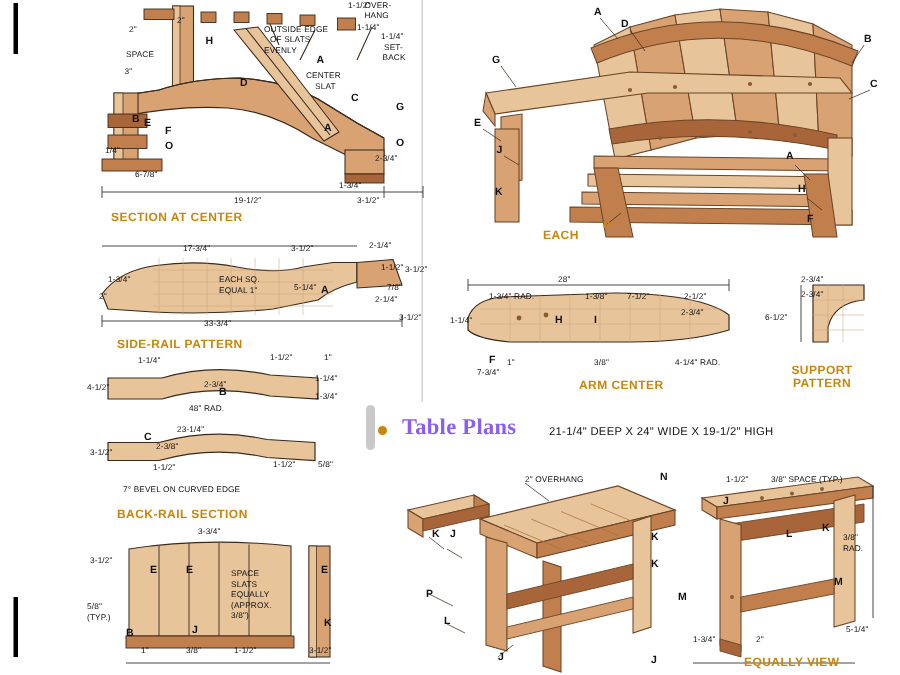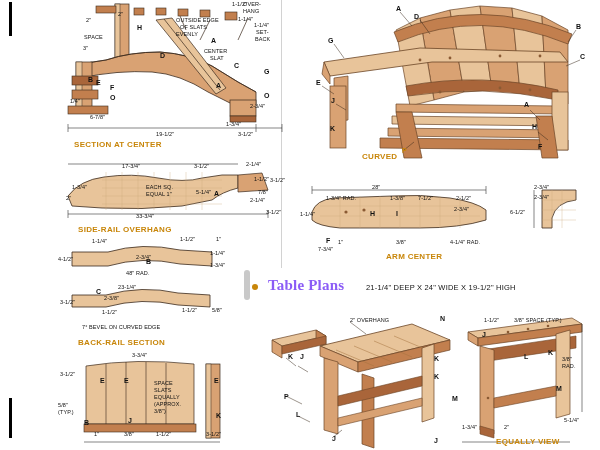--- a/index.html
+++ b/index.html
@@ -142,21 +142,21 @@
   <div class="lbl" style="left:250px;top:197px;">2-1/4"</div>
   <div class="lbl" style="left:196px;top:189px;">5-1/4"</div>
   <div class="lbl" style="left:66px;top:195px;">2"</div>
   <div class="lbl" style="left:72px;top:184px;">1-3/4"</div>
   <div class="lbl" style="left:136px;top:213px;">33-3/4"</div>
   <div class="lbl" style="left:266px;top:209px;">3-1/2"</div>
   <div class="lbl" style="left:270px;top:177px;">3-1/2"</div>
   <div class="lbl" style="left:146px;top:184px;">EACH SQ.</div>
   <div class="lbl" style="left:146px;top:191px;">EQUAL 1"</div>
   <div class="ltr" style="left:214px;top:190px;">A</div>
-  <div class="cap" style="left:78px;top:225px;">SIDE-RAIL OVERHANG</div>
+  <div class="cap" style="left:78px;top:225px;">SIDE-RAIL PATTERN</div>
 
   <svg class="abs" style="left:62px;top:240px;" width="180" height="40" viewBox="0 0 180 40">
     <path d="M10 12 L46 12 Q80 2 118 10 L150 12 L150 26 L118 24 Q80 16 46 26 L10 26 Z" class="wood-l" stroke="#3b2a1c" stroke-width=".8"></path>
   </svg>
   <svg class="abs" style="left:62px;top:285px;" width="180" height="36" viewBox="0 0 180 36">
     <path d="M10 10 L44 10 Q80 0 116 8 L148 10 L148 22 L116 20 Q80 12 44 22 L10 22 Z" class="wood-l" stroke="#3b2a1c" stroke-width=".8"></path>
   </svg>
   <div class="lbl" style="left:92px;top:238px;">1-1/4"</div>
   <div class="lbl" style="left:180px;top:236px;">1-1/2"</div>
   <div class="lbl" style="left:216px;top:236px;">1"</div>
@@ -271,21 +271,21 @@
   <div class="ltr" style="left:576px;top:23px;">B</div>
   <div class="ltr" style="left:580px;top:53px;">C</div>
   <div class="ltr" style="left:328px;top:37px;">G</div>
   <div class="ltr" style="left:316px;top:79px;">E</div>
   <div class="ltr" style="left:331px;top:97px;">J</div>
   <div class="ltr" style="left:524px;top:101px;">A</div>
   <div class="ltr" style="left:532px;top:123px;">H</div>
   <div class="ltr" style="left:538px;top:143px;">F</div>
   <div class="ltr" style="left:402px;top:147px;color:#c8860a;">P</div>
   <div class="ltr" style="left:330px;top:125px;">K</div>
-  <div class="cap" style="left:362px;top:152px;">CURVED</div>
+  <div class="cap" style="left:362px;top:152px;">EACH</div>
 
   <svg class="abs" style="left:300px;top:182px;" width="200" height="56" viewBox="0 0 200 56">
     <path d="M12 30 Q16 18 34 16 L92 14 Q120 12 150 16 Q176 20 186 28 L186 38 Q160 46 120 46 L40 46 Q18 44 12 38 Z" class="wood-l" stroke="#3b2a1c" stroke-width=".8"></path>
     <g stroke="#cda77e" stroke-width=".35">
       <line x1="40" y1="14" x2="40" y2="46"></line>
         <line x1="60" y1="14" x2="60" y2="46"></line>
       <line x1="80" y1="14" x2="80" y2="46"></line>
         <line x1="100" y1="14" x2="100" y2="46"></line>
       <line x1="120" y1="14" x2="120" y2="46"></line>
         <line x1="140" y1="14" x2="140" y2="46"></line>
@@ -322,20 +322,24 @@
         <line x1="50" y1="6" x2="50" y2="44"></line>
       <line x1="30" y1="16" x2="64" y2="16"></line>
         <line x1="30" y1="26" x2="64" y2="26"></line>
         <line x1="30" y1="36" x2="64" y2="36"></line>
     </g>
     <line x1="22" y1="6" x2="22" y2="44" stroke="#333" stroke-width=".6"></line>
   </svg>
   <div class="lbl" style="left:534px;top:184px;">2-3/4"</div>
   <div class="lbl" style="left:534px;top:194px;">2-3/4"</div>
   <div class="lbl" style="left:510px;top:209px;">6-1/2"</div>
+  <div class="cap2" style="left:510px;top:242px;width:76px;">
+    <span>SUPPORT</span><br>
+    <span>PATTERN</span>
+  </div>
 
   <div class="divider-dot" style="left:252px;top:284px;"></div>
   <div class="sec-title" style="left:268px;top:277px;">Table Plans</div>
   <div class="sec-sub" style="left:366px;top:283px;">21-1/4" DEEP X 24" WIDE X 19-1/2" HIGH</div>
   <div class="abs" style="left:244px;top:270px;width:6px;height:30px;background:#c9c9c9;border-radius:3px;"></div>
 
   <svg class="abs" style="left:262px;top:300px;" width="200" height="150" viewBox="0 0 200 150">
 
     <path d="M10 40 L54 30 L64 36 L20 46 Z" class="wood-l" stroke="#6b4526" stroke-width=".7"></path>
     <path d="M10 40 L20 46 L20 58 L10 52 Z" class="wood-m" stroke="#6b4526" stroke-width=".7"></path>

